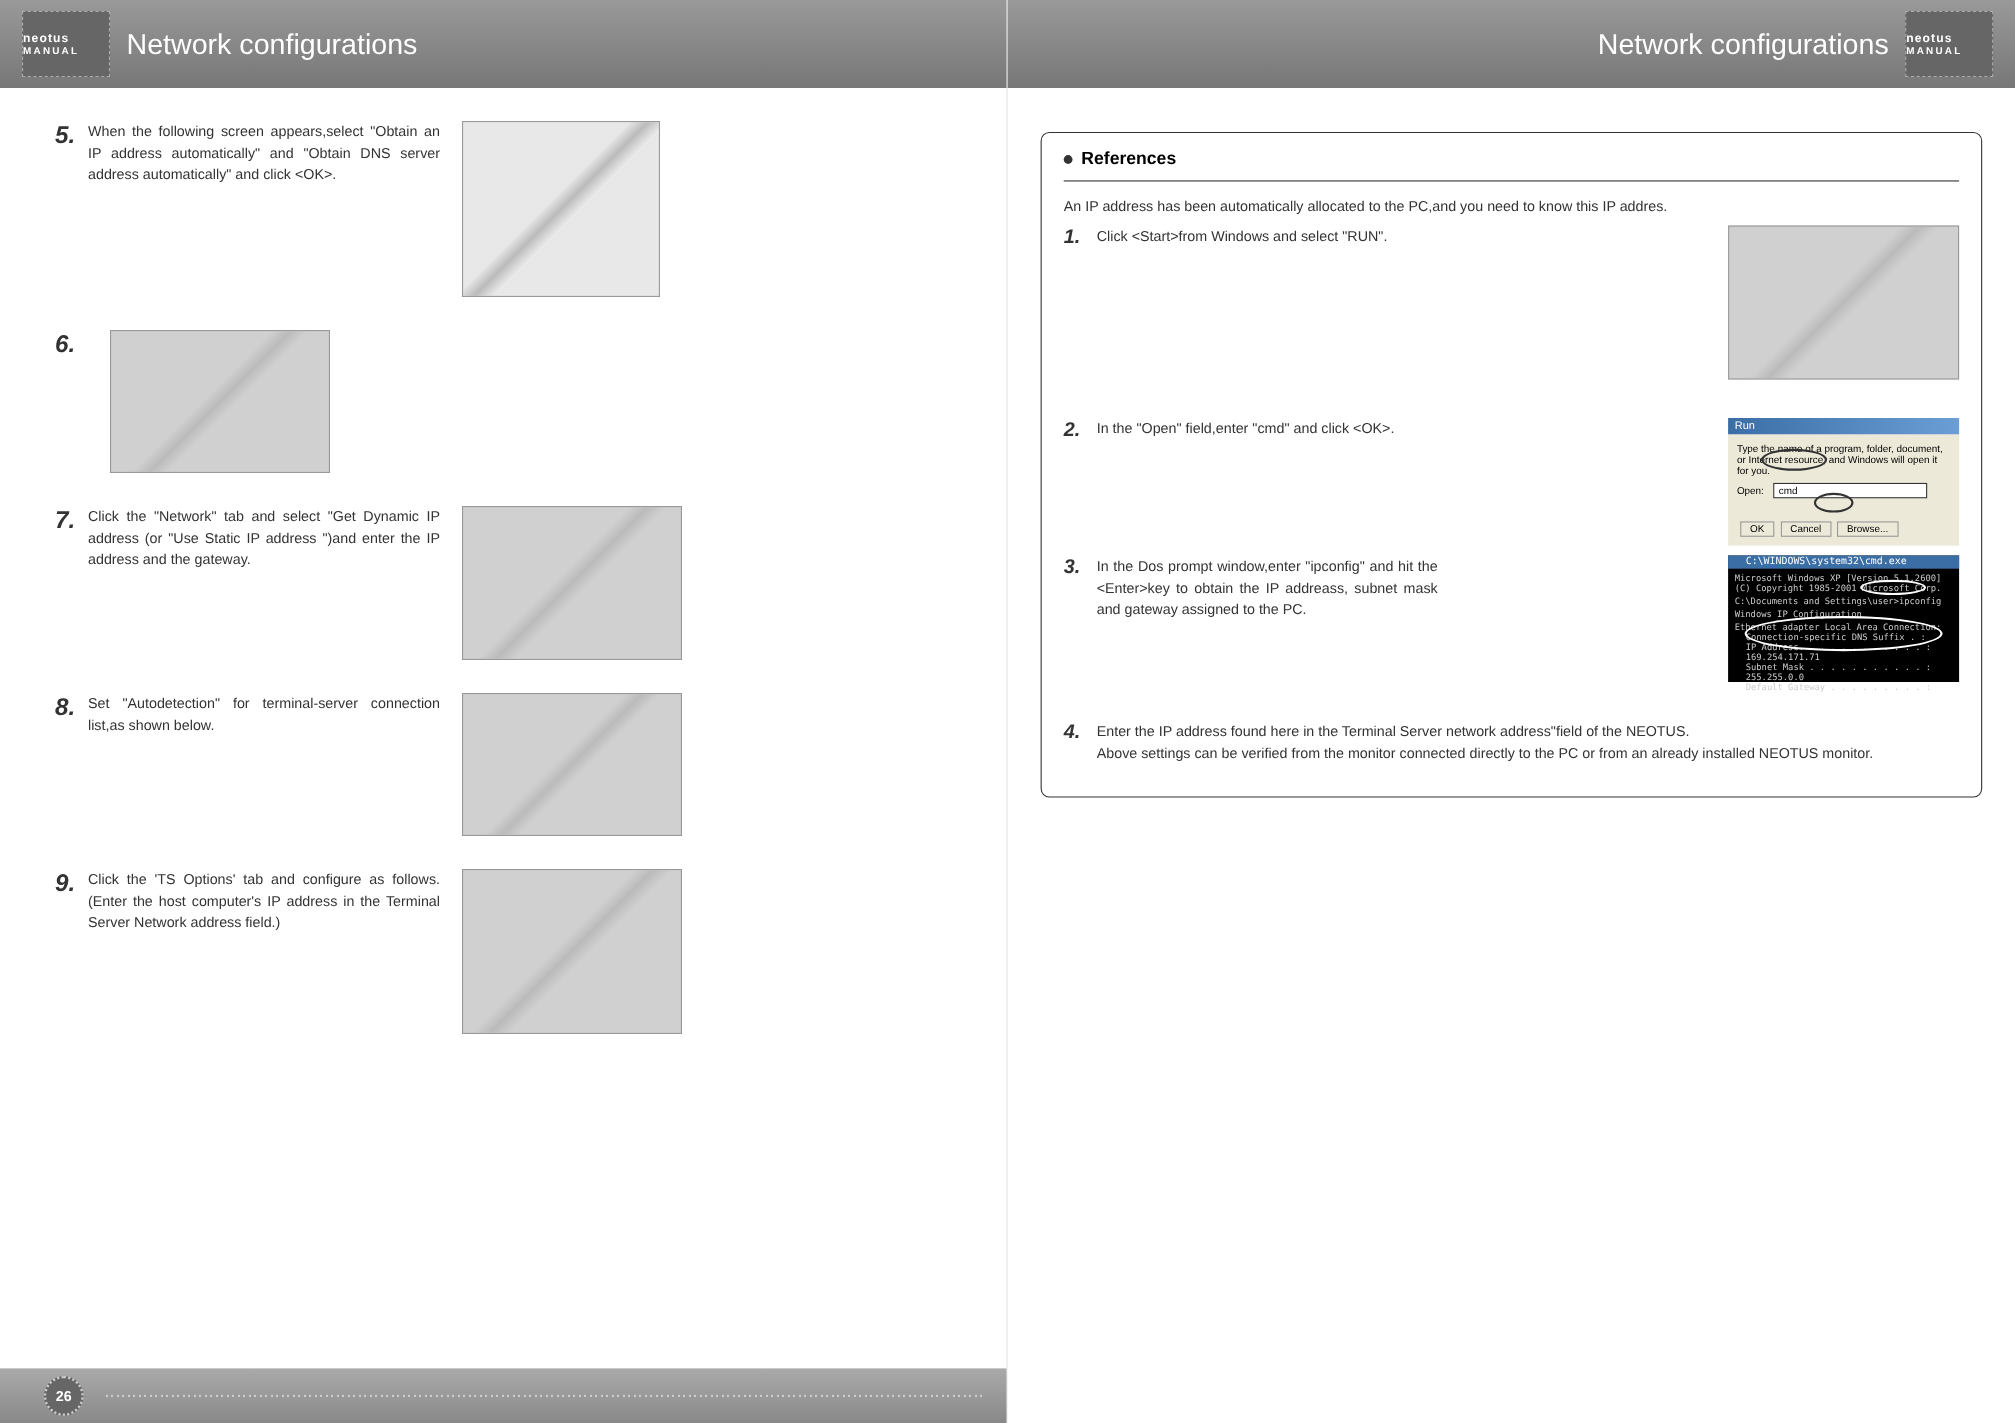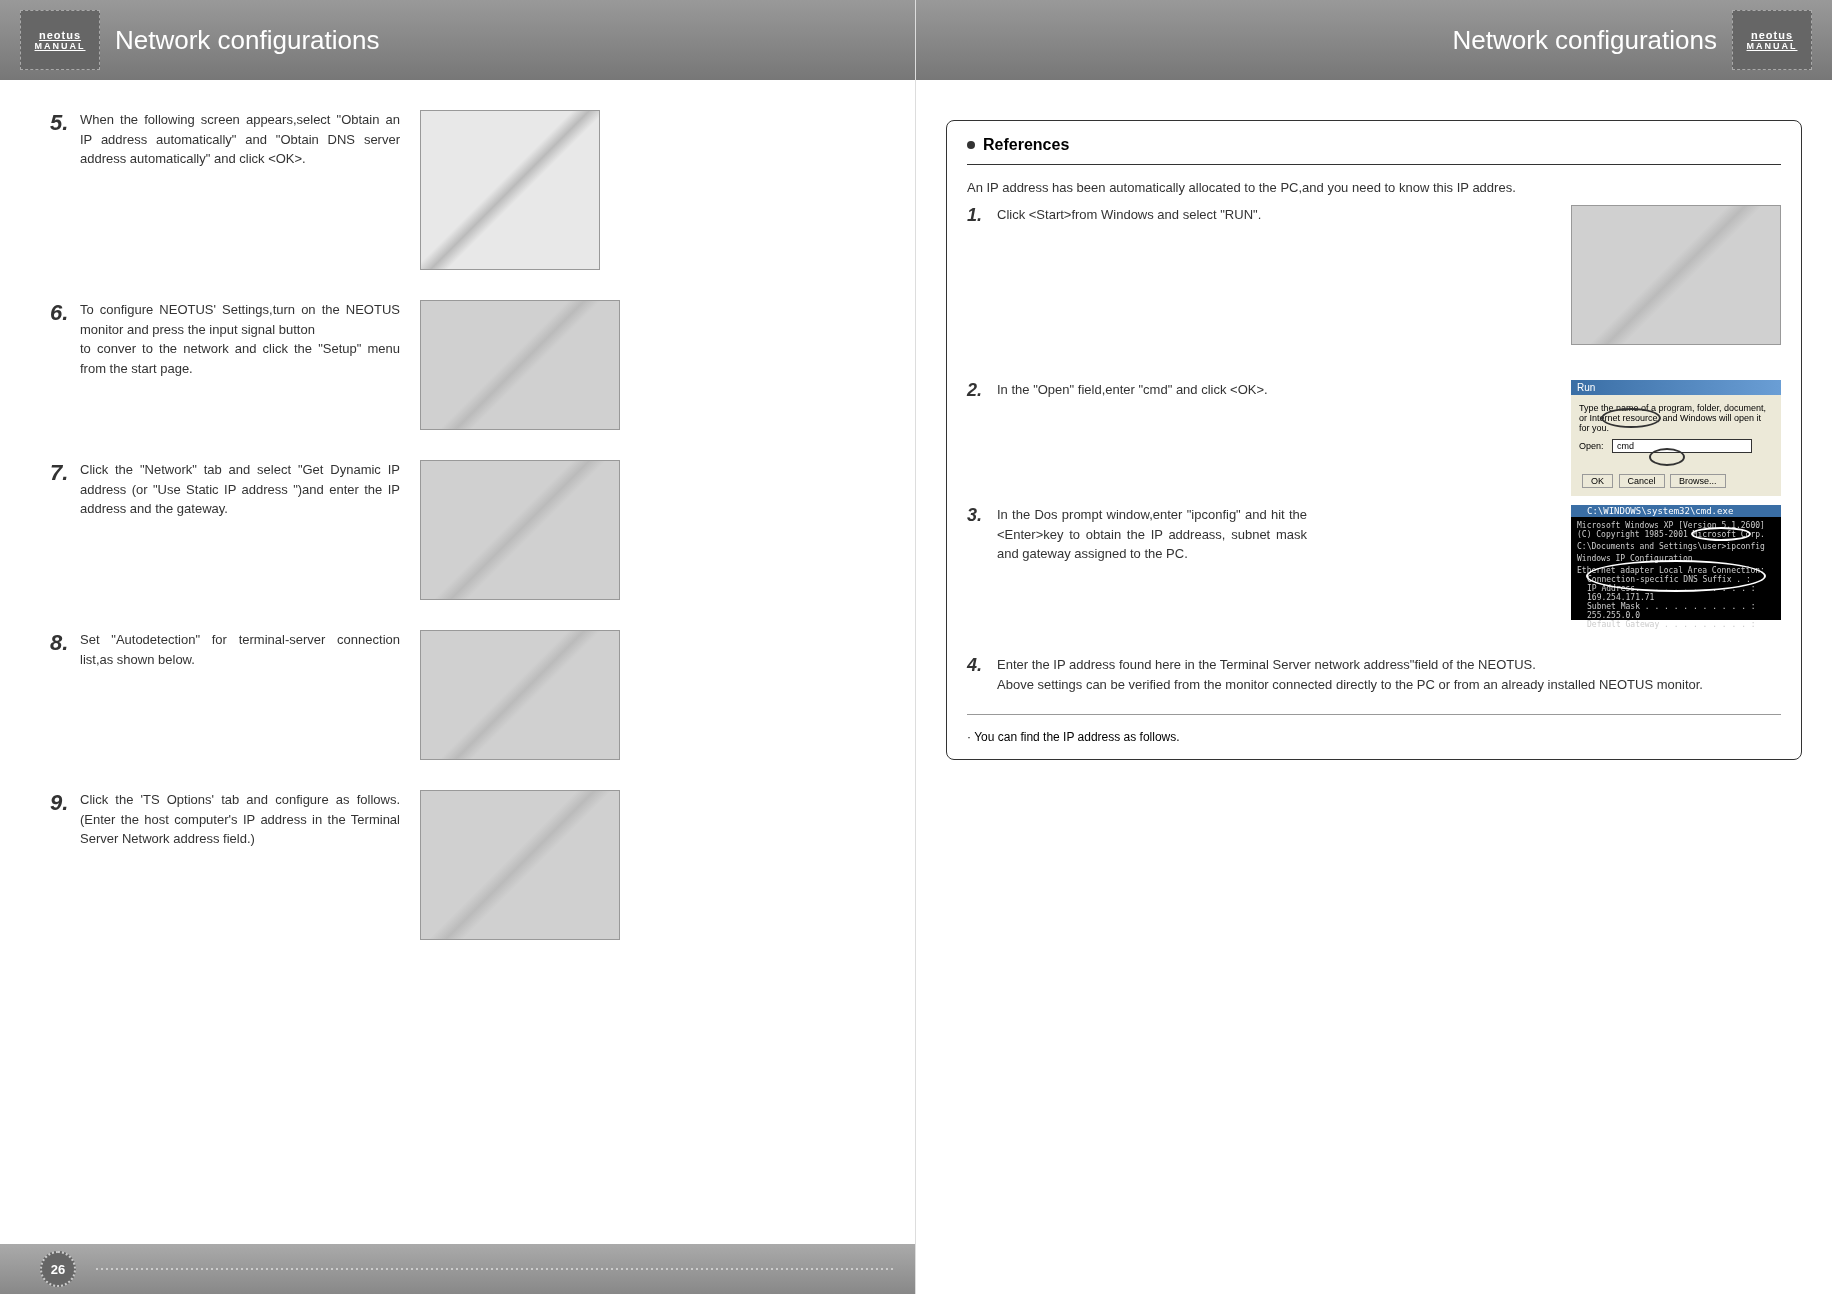--- a/index.html
+++ b/index.html
@@ -6,21 +6,21 @@
     body { font-family: Arial, sans-serif; background: #f0f0f0; width: 1832px; height: 1294px; position: relative; }
     
     .page-spread { display: flex; width: 100%; height: 100%; }
     .page { width: 50%; height: 100%; position: relative; background: #fff; }
     .page-left { border-right: 1px solid #ddd; }
     
     .header-bar { height: 80px; background: linear-gradient(to bottom, #999 0%, #888 50%, #777 100%); display: flex; align-items: center; position: relative; }
     .header-bar.left { justify-content: flex-start; padding-left: 20px; }
     .header-bar.right { justify-content: flex-end; padding-right: 20px; }
     
-    .logo-box { width: 80px; height: 60px; background: #666; border: 1px dashed #aaa; display: flex; flex-direction: column; align-items: center; justify-content: center; color: #fff; font-size: 11px; font-weight: bold; text-decoration: underline; }
+    .logo-box { width: 80px; height: 60px; background: #666; border: 1px dashed #aaa; display: flex; flex-direction: column; justify-content: center; color: #fff; font-size: 11px; font-weight: bold; }
     .logo-text-top { letter-spacing: 1px; }
     .logo-text-bottom { font-size: 9px; letter-spacing: 2px; }
     
     .header-title { color: #fff; font-size: 26px; font-weight: 300; margin: 0 15px; }
     
     .content { padding: 30px 50px; }
     
     .step-row { display: flex; margin-bottom: 30px; align-items: flex-start; }
     .step-number { font-size: 22px; font-style: italic; font-weight: bold; color: #333; width: 30px; flex-shrink: 0; }
     .step-text { font-size: 13px; line-height: 1.5; color: #333; flex: 1; max-width: 320px; text-align: justify; }
@@ -91,22 +91,20 @@
 
     <div class="content">
       <div class="step-row">
         <div class="step-number">5.</div>
         <div class="step-text">When the following screen appears,select "Obtain an IP address automatically" and "Obtain DNS server address automatically" and click &lt;OK&gt;.</div>
         <div class="placeholder-img img-5 step-image"></div>
       </div>
 
       <div class="step-row">
         <div class="step-number">6.</div>
-        <div class="step-text" style="white-space: pre-line;">To configure NEOTUS' Settings,turn on the NEOTUS monitor and press the input signal button
-to conver to the network and click the "Setup" menu from the start page.</div>
         <div class="placeholder-img img-6 step-image"></div>
       </div>
 
       <div class="step-row">
         <div class="step-number">7.</div>
         <div class="step-text">Click the "Network" tab and select "Get Dynamic IP address (or "Use Static IP address ")and enter the IP address and the gateway.</div>
         <div class="placeholder-img img-7 step-image"></div>
       </div>
 
       <div class="step-row">
@@ -189,17 +187,16 @@
           <div class="cmd-circle" style="top:55px; left:15px; width:180px; height:32px;"></div>
         </div>
       </div>
 
       <div class="ref-step" style="margin-bottom:15px;">
         <div class="ref-number">4.</div>
         <div class="ref-text" style="max-width:none; white-space: pre-line;">Enter the IP address found here in the Terminal Server network address"field of the NEOTUS.
 Above settings can be verified from the monitor connected directly to the PC or from an already installed NEOTUS monitor.</div>
       </div>
 
-      <div class="ref-note">You can find the IP address as follows.</div>
     </div>
 
   </div>
 </div>
 
 </body></html>

